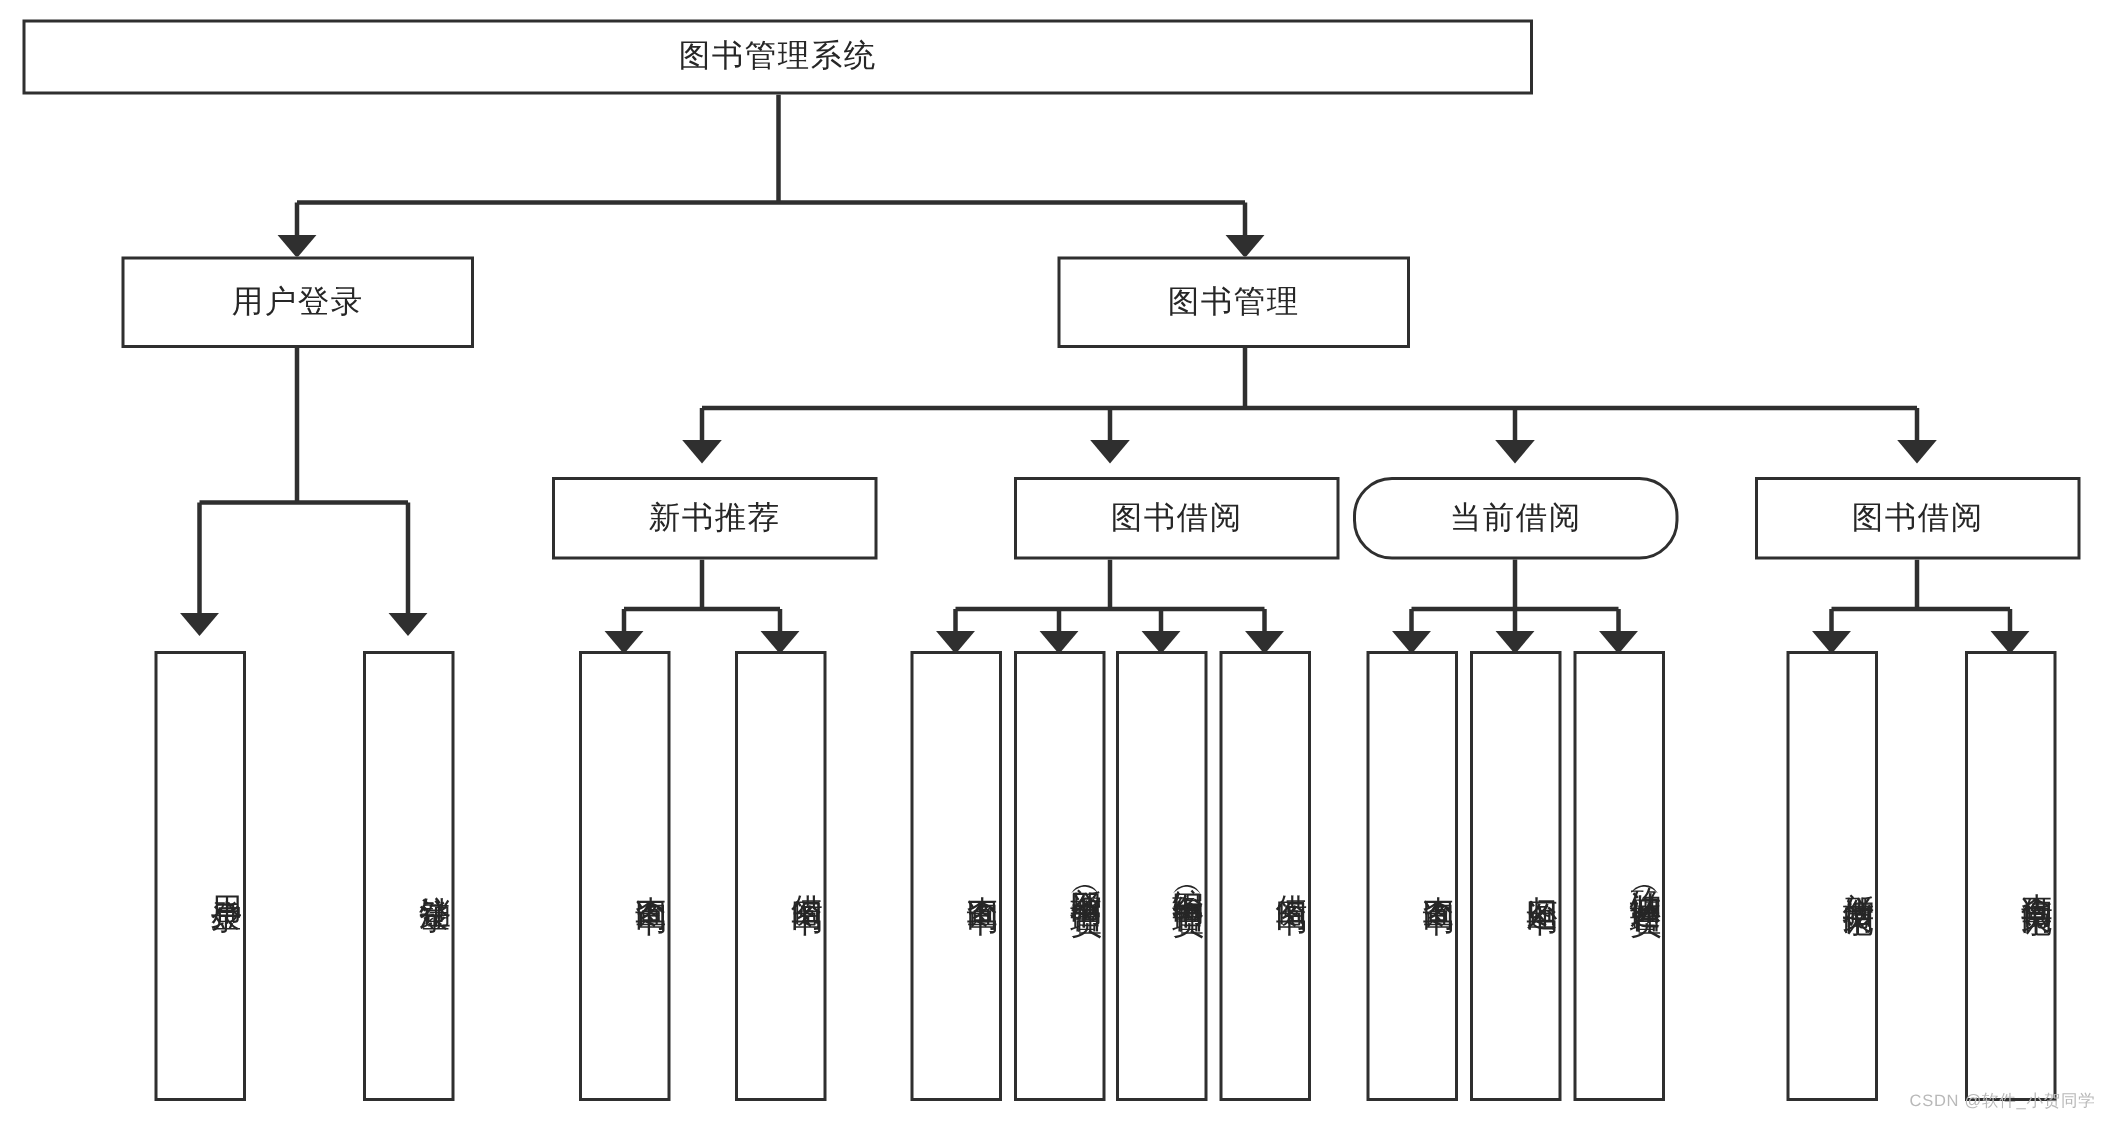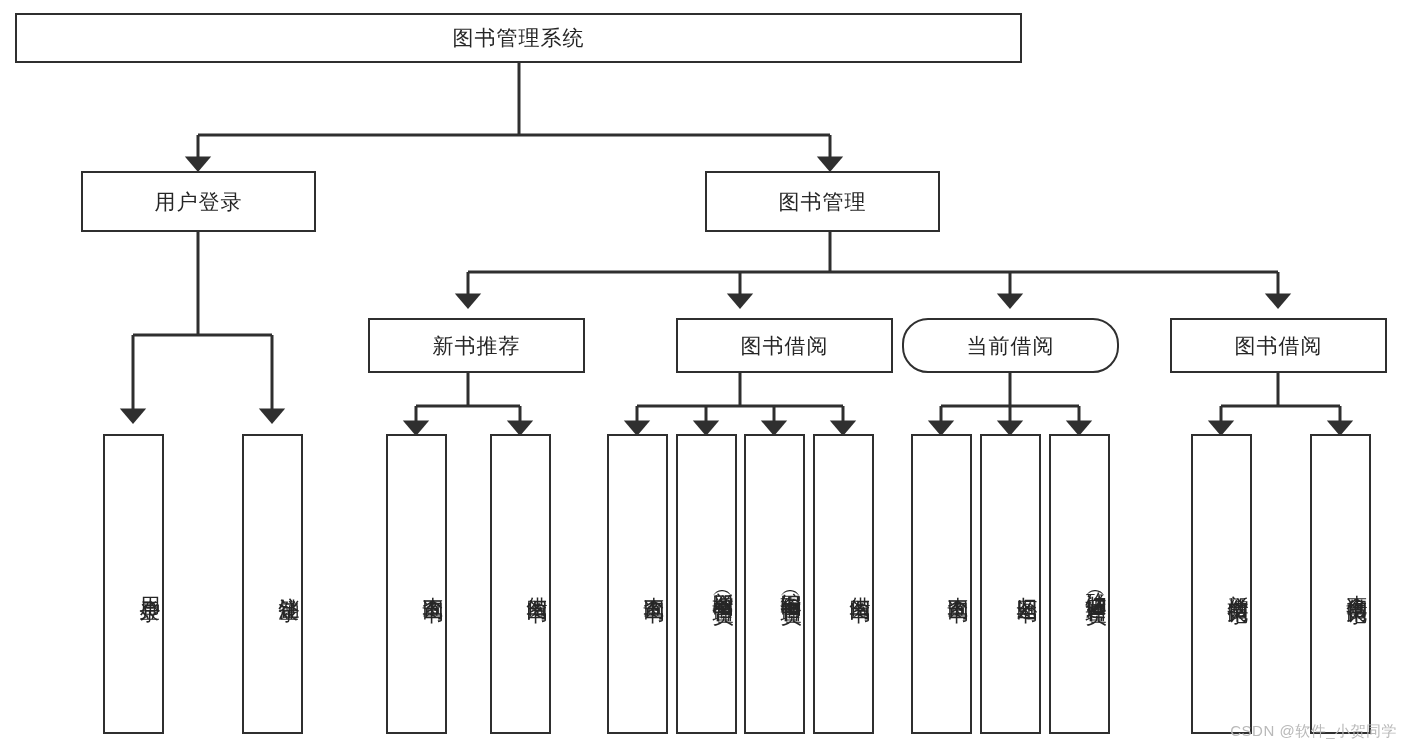--- a/index.html
+++ b/index.html
@@ -52,21 +52,21 @@
   }
   .node.v .vtext {
     writing-mode: vertical-rl;
     text-orientation: upright;
     white-space: normal;
   }
   .watermark {
     position: absolute;
     right: 8px;
     bottom: 6px;
-    font-size: 15px;
+    font-size: 11px;
     color: #b9b9b9;
     letter-spacing: 0.5px;
     white-space: nowrap;
   }
 </style>
 </head>
 <body>
 
 <div id="canvas">
 

